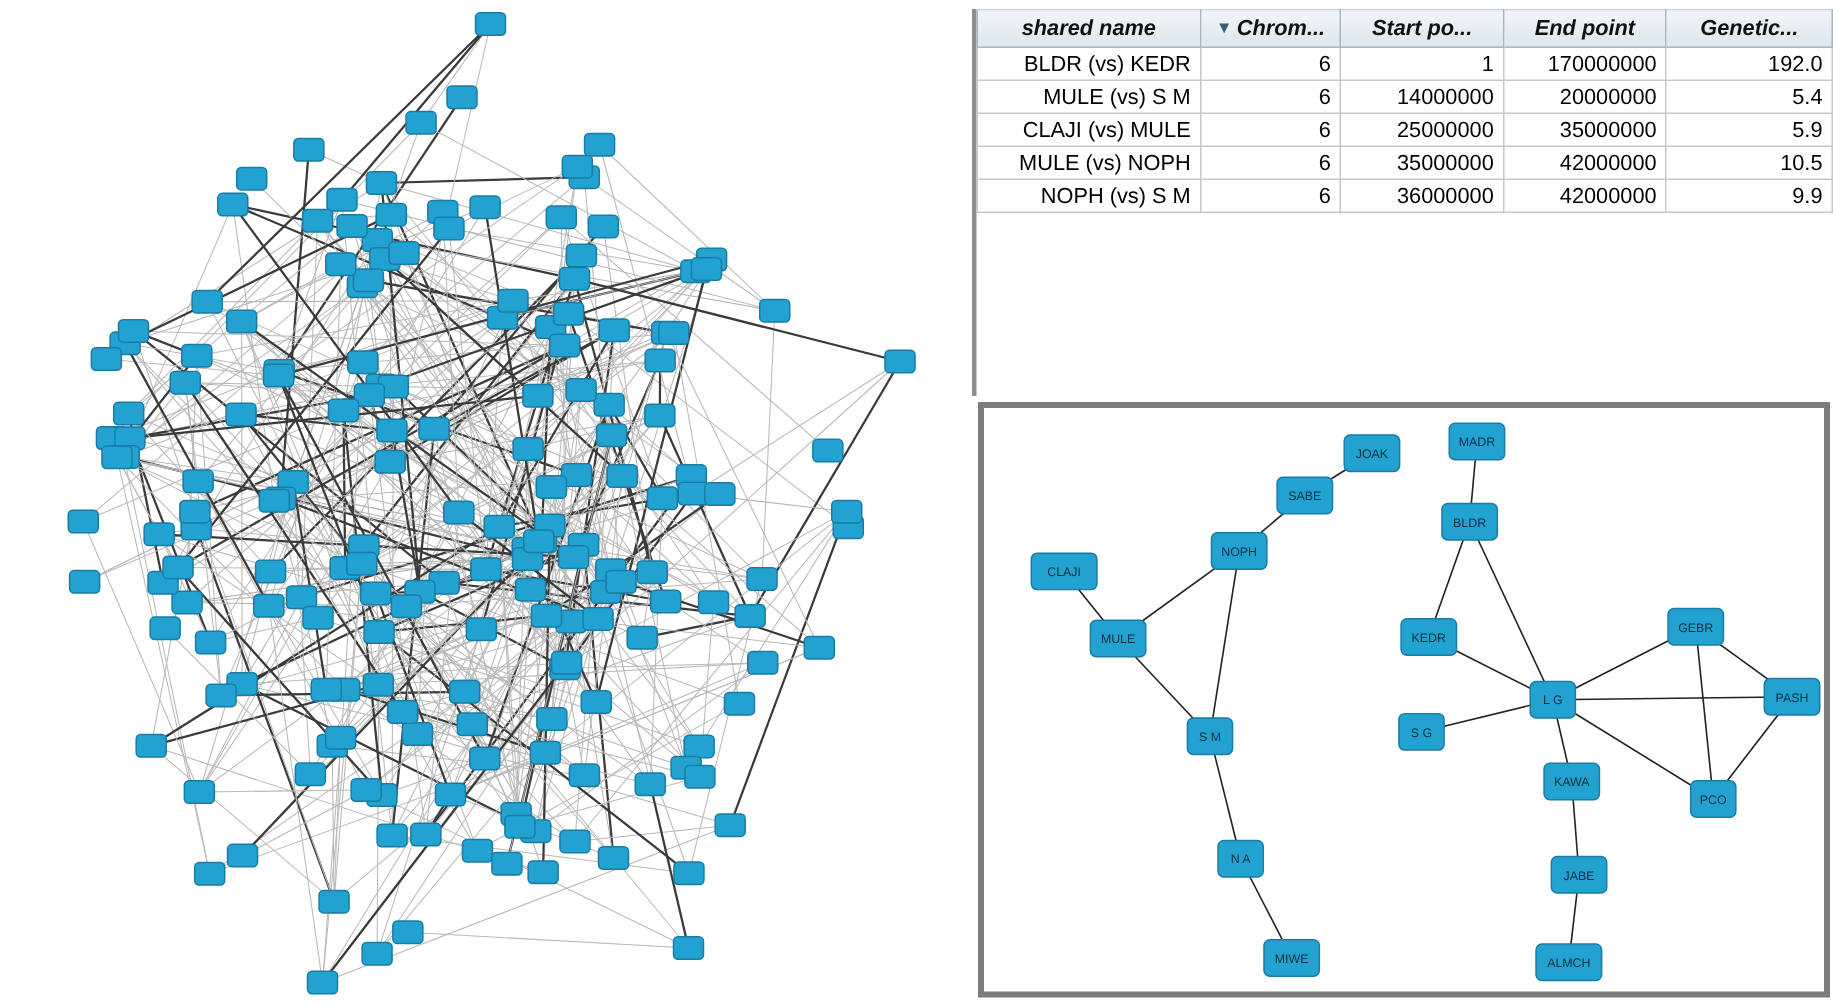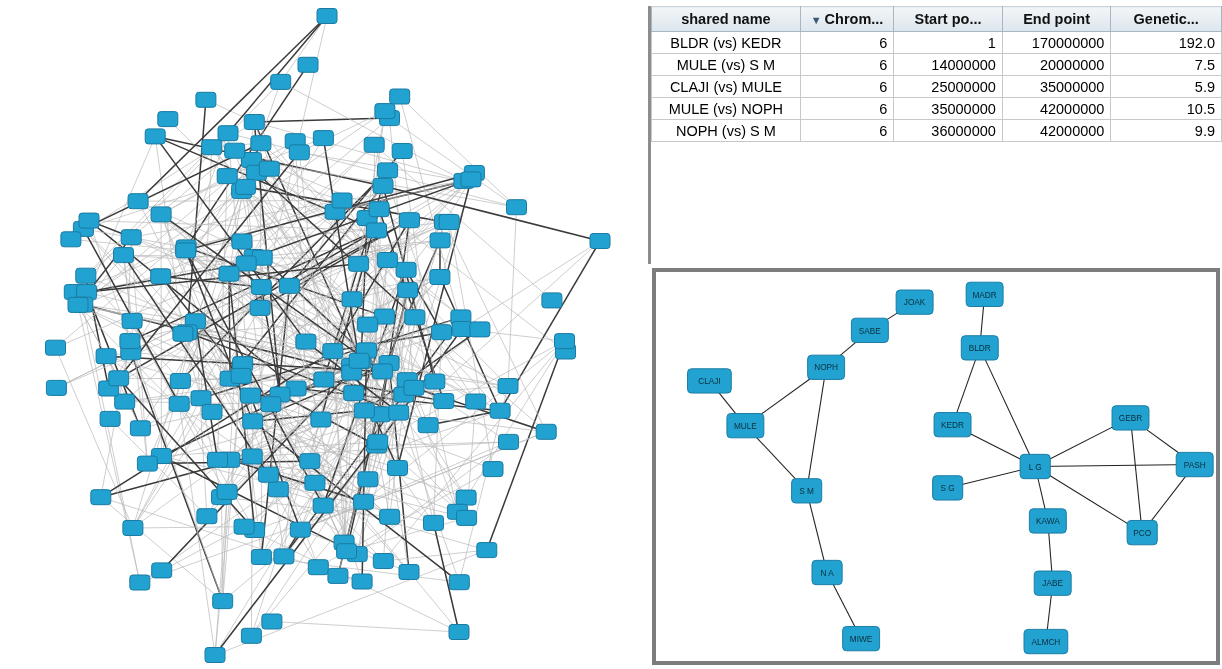--- a/index.html
+++ b/index.html
@@ -58,31 +58,32 @@
     background: linear-gradient(#f2f5f7, #dce6ee);
     border: 1px solid #a8b6c2;
     border-top: 1px solid #c9d4dd;
     font-weight: bold;
     color: #111;
     height: 22px;
     padding: 1px 6px;
     text-align: center;
     white-space: nowrap;
     overflow: hidden;
+    font-style: italic;
   }
   table.data-table td {
     border: 1px solid #c8c8c8;
     height: 21px;
     padding: 0px 6px;
     color: #000;
     background: #ffffff;
     white-space: nowrap;
     overflow: hidden;
   }
-  td.col-name { text-align: center; }
+  td.col-name { text-align: right; }
   td.col-num  { text-align: right; }
   th .filter-icon {
     display: inline-block;
     margin-right: 3px;
     color: #3a5a78;
     font-size: 11px;
     vertical-align: middle;
   }
 
   
@@ -848,21 +849,21 @@
             <td class="col-num">6</td>
             <td class="col-num">1</td>
             <td class="col-num">170000000</td>
             <td class="col-num">192.0</td>
           </tr>
           <tr>
             <td class="col-name">MULE (vs) S M</td>
             <td class="col-num">6</td>
             <td class="col-num">14000000</td>
             <td class="col-num">20000000</td>
-            <td class="col-num">7.5</td>
+            <td class="col-num">5.4</td>
           </tr>
           <tr>
             <td class="col-name">CLAJI (vs) MULE</td>
             <td class="col-num">6</td>
             <td class="col-num">25000000</td>
             <td class="col-num">35000000</td>
             <td class="col-num">5.9</td>
           </tr>
           <tr>
             <td class="col-name">MULE (vs) NOPH</td>

